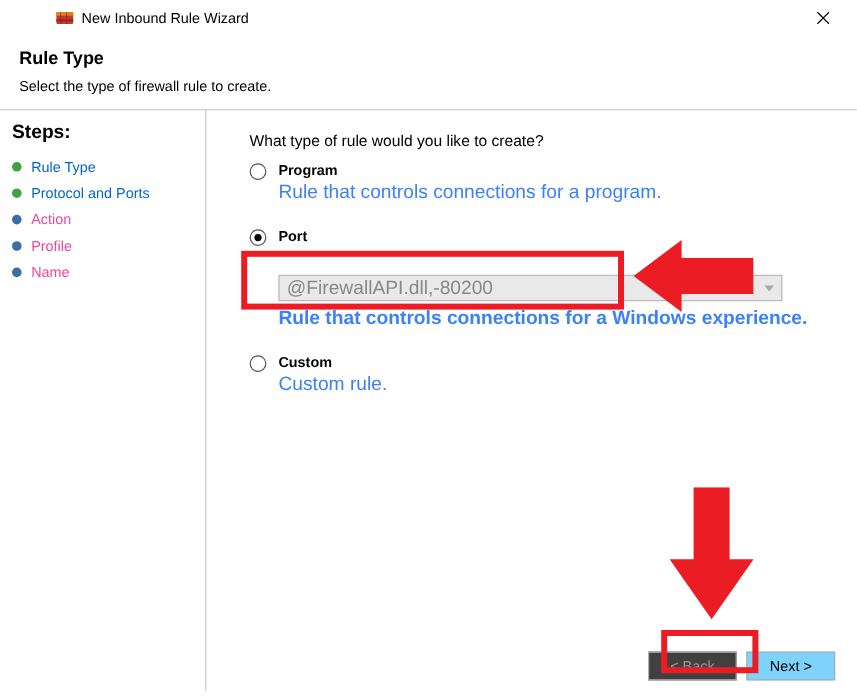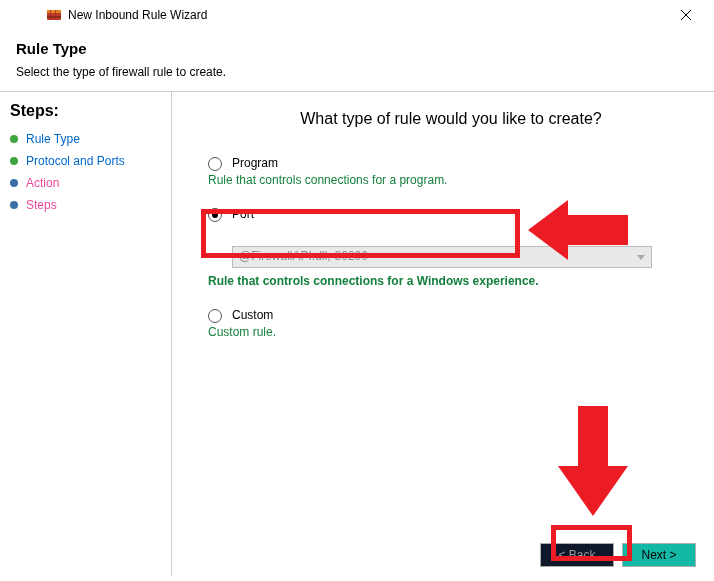--- a/index.html
+++ b/index.html
@@ -95,23 +95,22 @@
   .sidebar li a { color: #0066cc; text-decoration: none; }
   .sidebar li.inactive a { color: #ec4899; }
 
   
   .main {
     flex: 1;
     position: relative;
     padding: 18px 20px 0 36px;
   }
   .question {
-    font-size: 16px;
-    margin-bottom: 22px;
-    text-align: center;
+    font-size: 13px;
+    margin-bottom: 4px;
   }
 
   .options {
     display: flex;
     flex-direction: column;
     gap: 0;
   }
   .option {
     padding: 6px 0 14px 0;
     position: relative;
@@ -132,37 +131,38 @@
   }
   .radio.checked::after {
     content: "";
     position: absolute;
     top: 3px; left: 3px;
     width: 6px; height: 6px;
     background: #000;
     border-radius: 50%;
   }
   .option-title {
-    font-weight: normal;
+    font-weight: bold;
     font-size: 12px;
   }
   .option-desc {
-    font-size: 12px;
-    color: #15803d;
+    font-size: 16px;
+    color: #3b82f6;
+    margin-left: 24px;
     margin-top: 2px;
   }
   .option-select {
     margin-left: 24px;
     margin-top: 4px;
     width: 420px;
     height: 22px;
     background: #e9e9e9;
     border: 1px solid #bbb;
     color: #888;
-    font-size: 12px;
+    font-size: 16px;
     padding: 2px 22px 2px 6px;
     position: relative;
   }
   .option-select::after {
     content: "";
     position: absolute;
     right: 6px; top: 8px;
     width: 0; height: 0;
     border-left: 4px solid transparent;
     border-right: 4px solid transparent;
@@ -201,29 +201,29 @@
     bottom: 14px;
     right: 18px;
     display: flex;
     gap: 8px;
   }
   .btn {
     min-width: 74px;
     height: 24px;
     font-size: 12px;
     border: 1px solid #adadad;
-    background: #14b8a6;
+    background: #7dd3fc;
     display: inline-flex;
     align-items: center;
     justify-content: center;
     padding: 0 10px;
   }
   .btn.disabled {
     color: #9a9a9a;
-    background: #0f172a;
+    background: #404040;
   }
 </style>
 </head>
 <body>
 
 <div class="titlebar">
   <span class="app-icon">
     <svg width="16" height="16" viewBox="0 0 16 16">
       <rect x="1" y="3" width="14" height="10" rx="1" fill="#c0392b"></rect>
       <rect x="1" y="3" width="14" height="3" fill="#e67e22"></rect>
@@ -258,21 +258,25 @@
       <li class="active">
         <span class="bullet bullet-green"></span>
         <a>Protocol and Ports</a>
       </li>
       <li class="inactive">
         <span class="bullet bullet-blue"></span>
         <a>Action</a>
       </li>
       <li class="inactive">
         <span class="bullet bullet-blue"></span>
-        <a>Steps</a>
+        <a>Profile</a>
+      </li>
+      <li class="inactive">
+        <span class="bullet bullet-blue"></span>
+        <a>Name</a>
       </li>
     </ul>
   </div>
 
   <div class="main">
     <div class="question">What type of rule would you like to create?</div>
 
     <div class="options">
 
       <div class="option">

